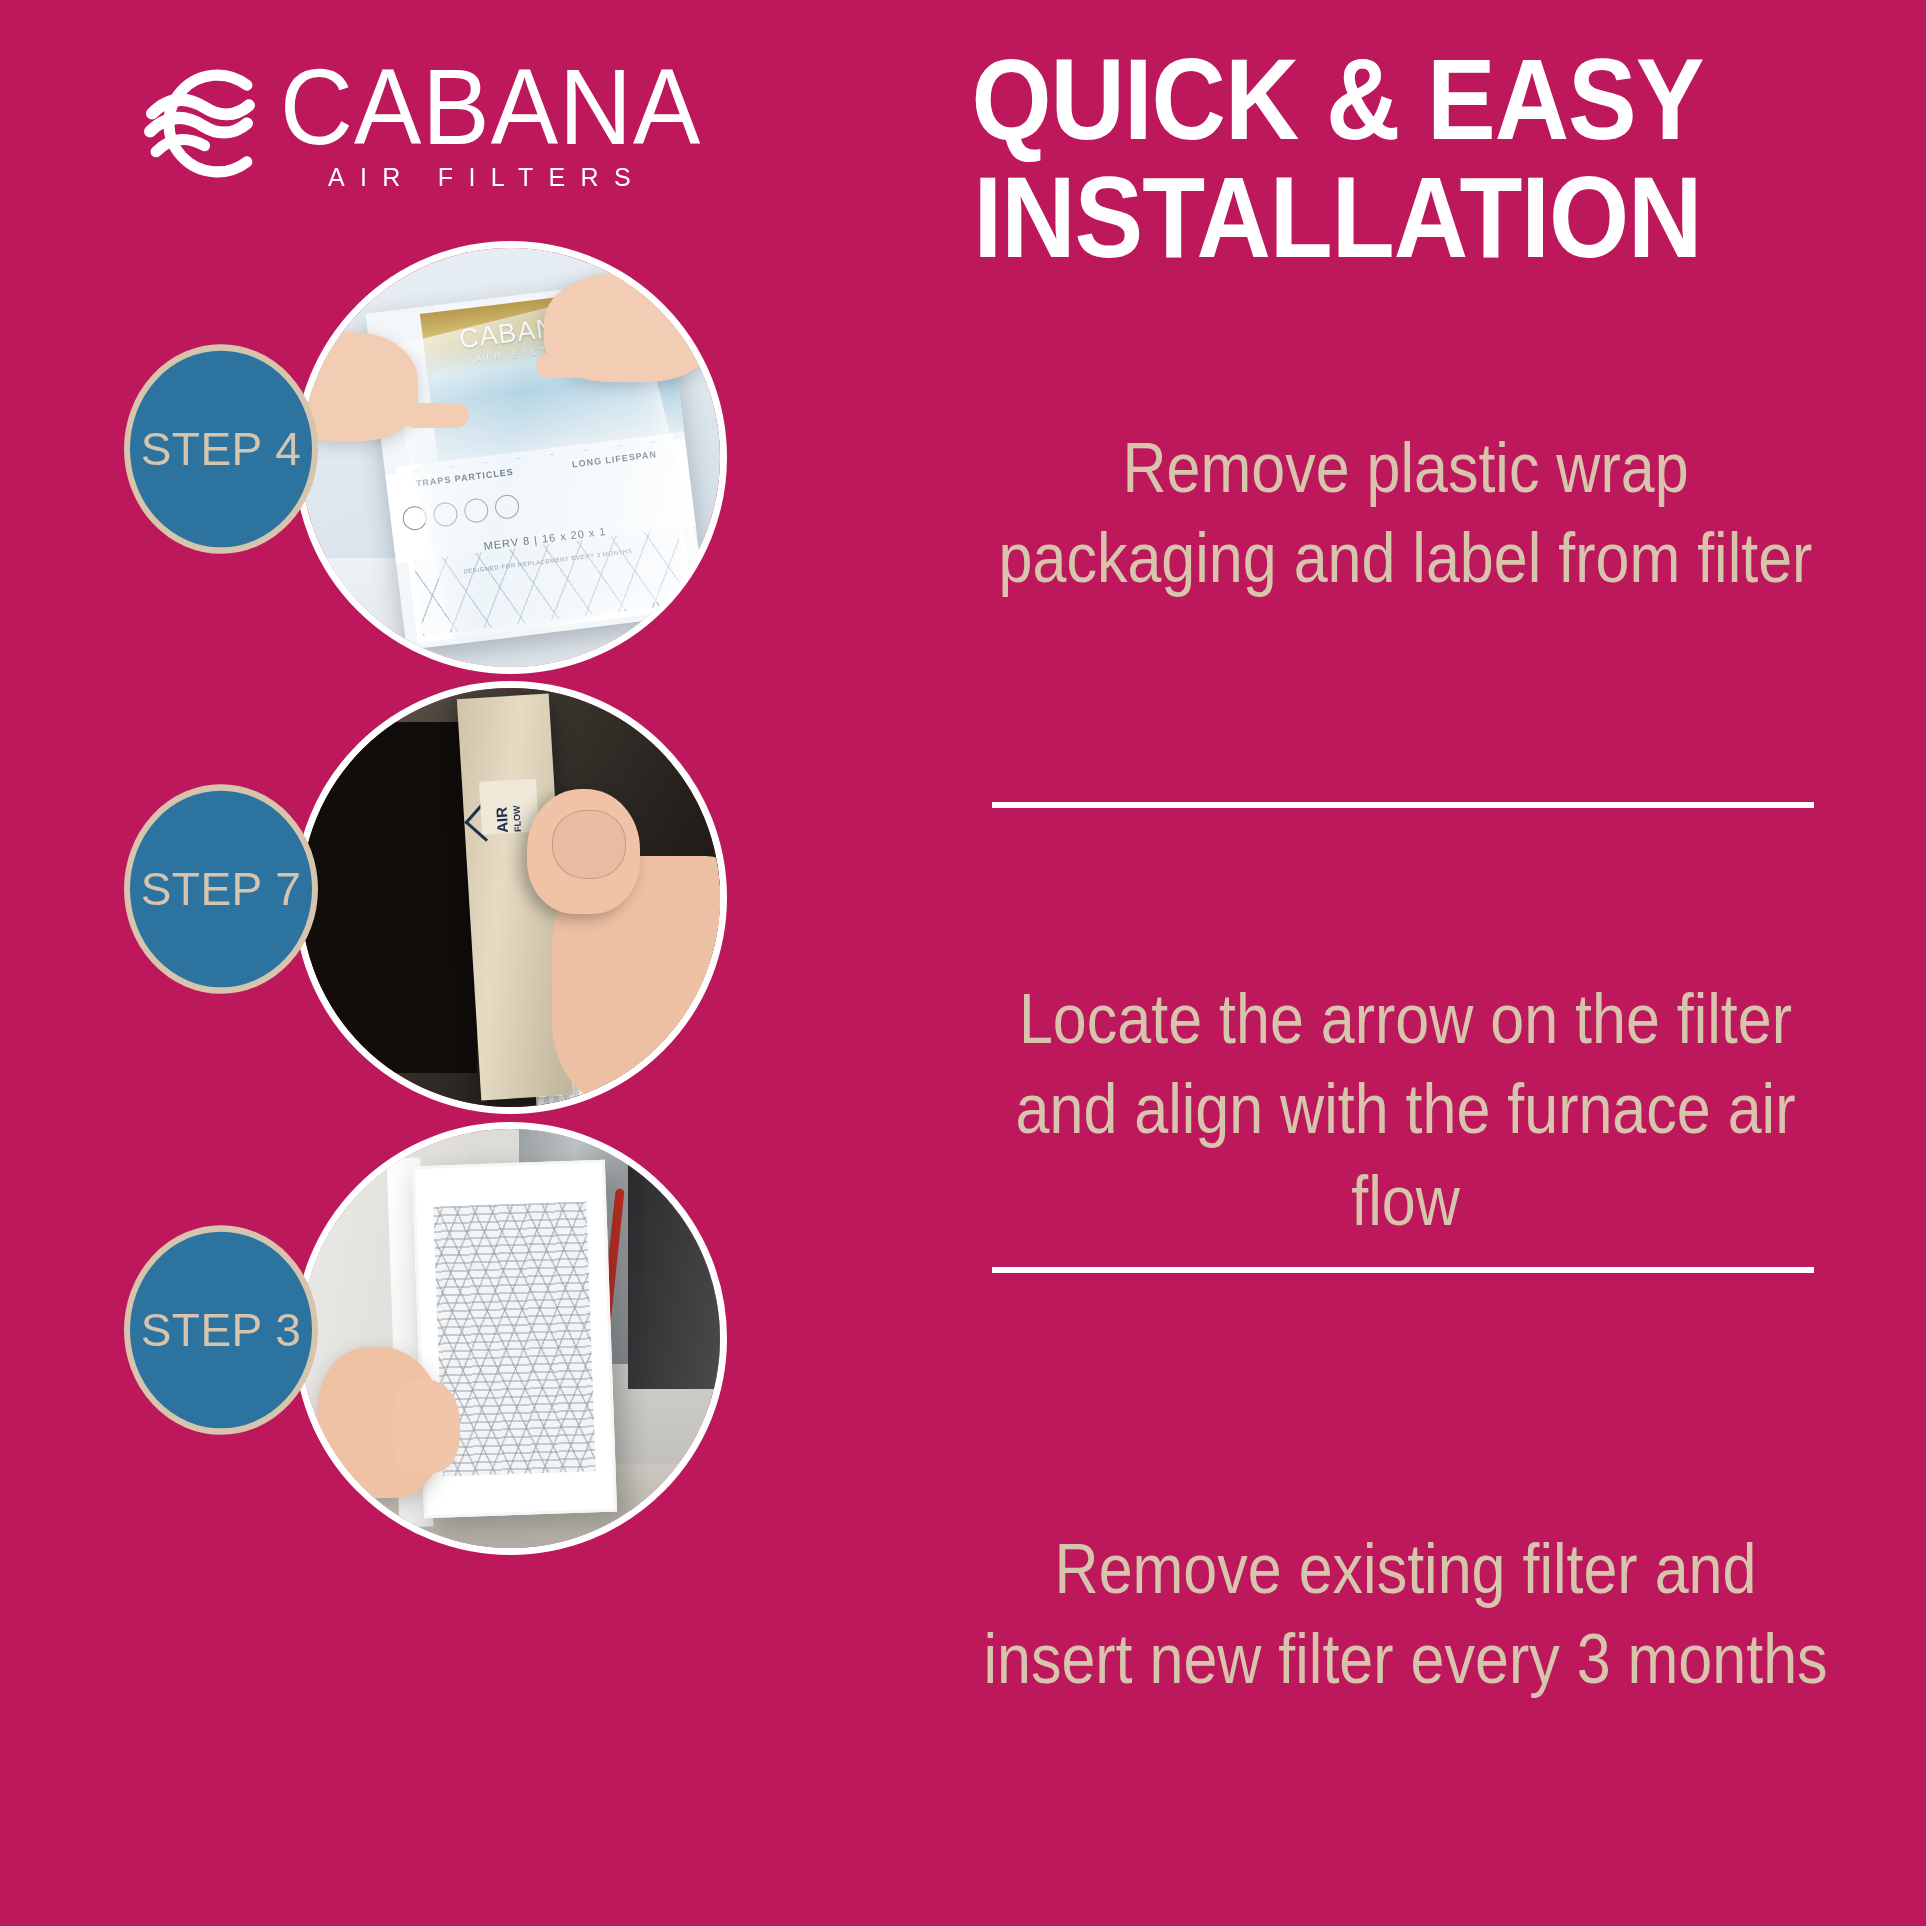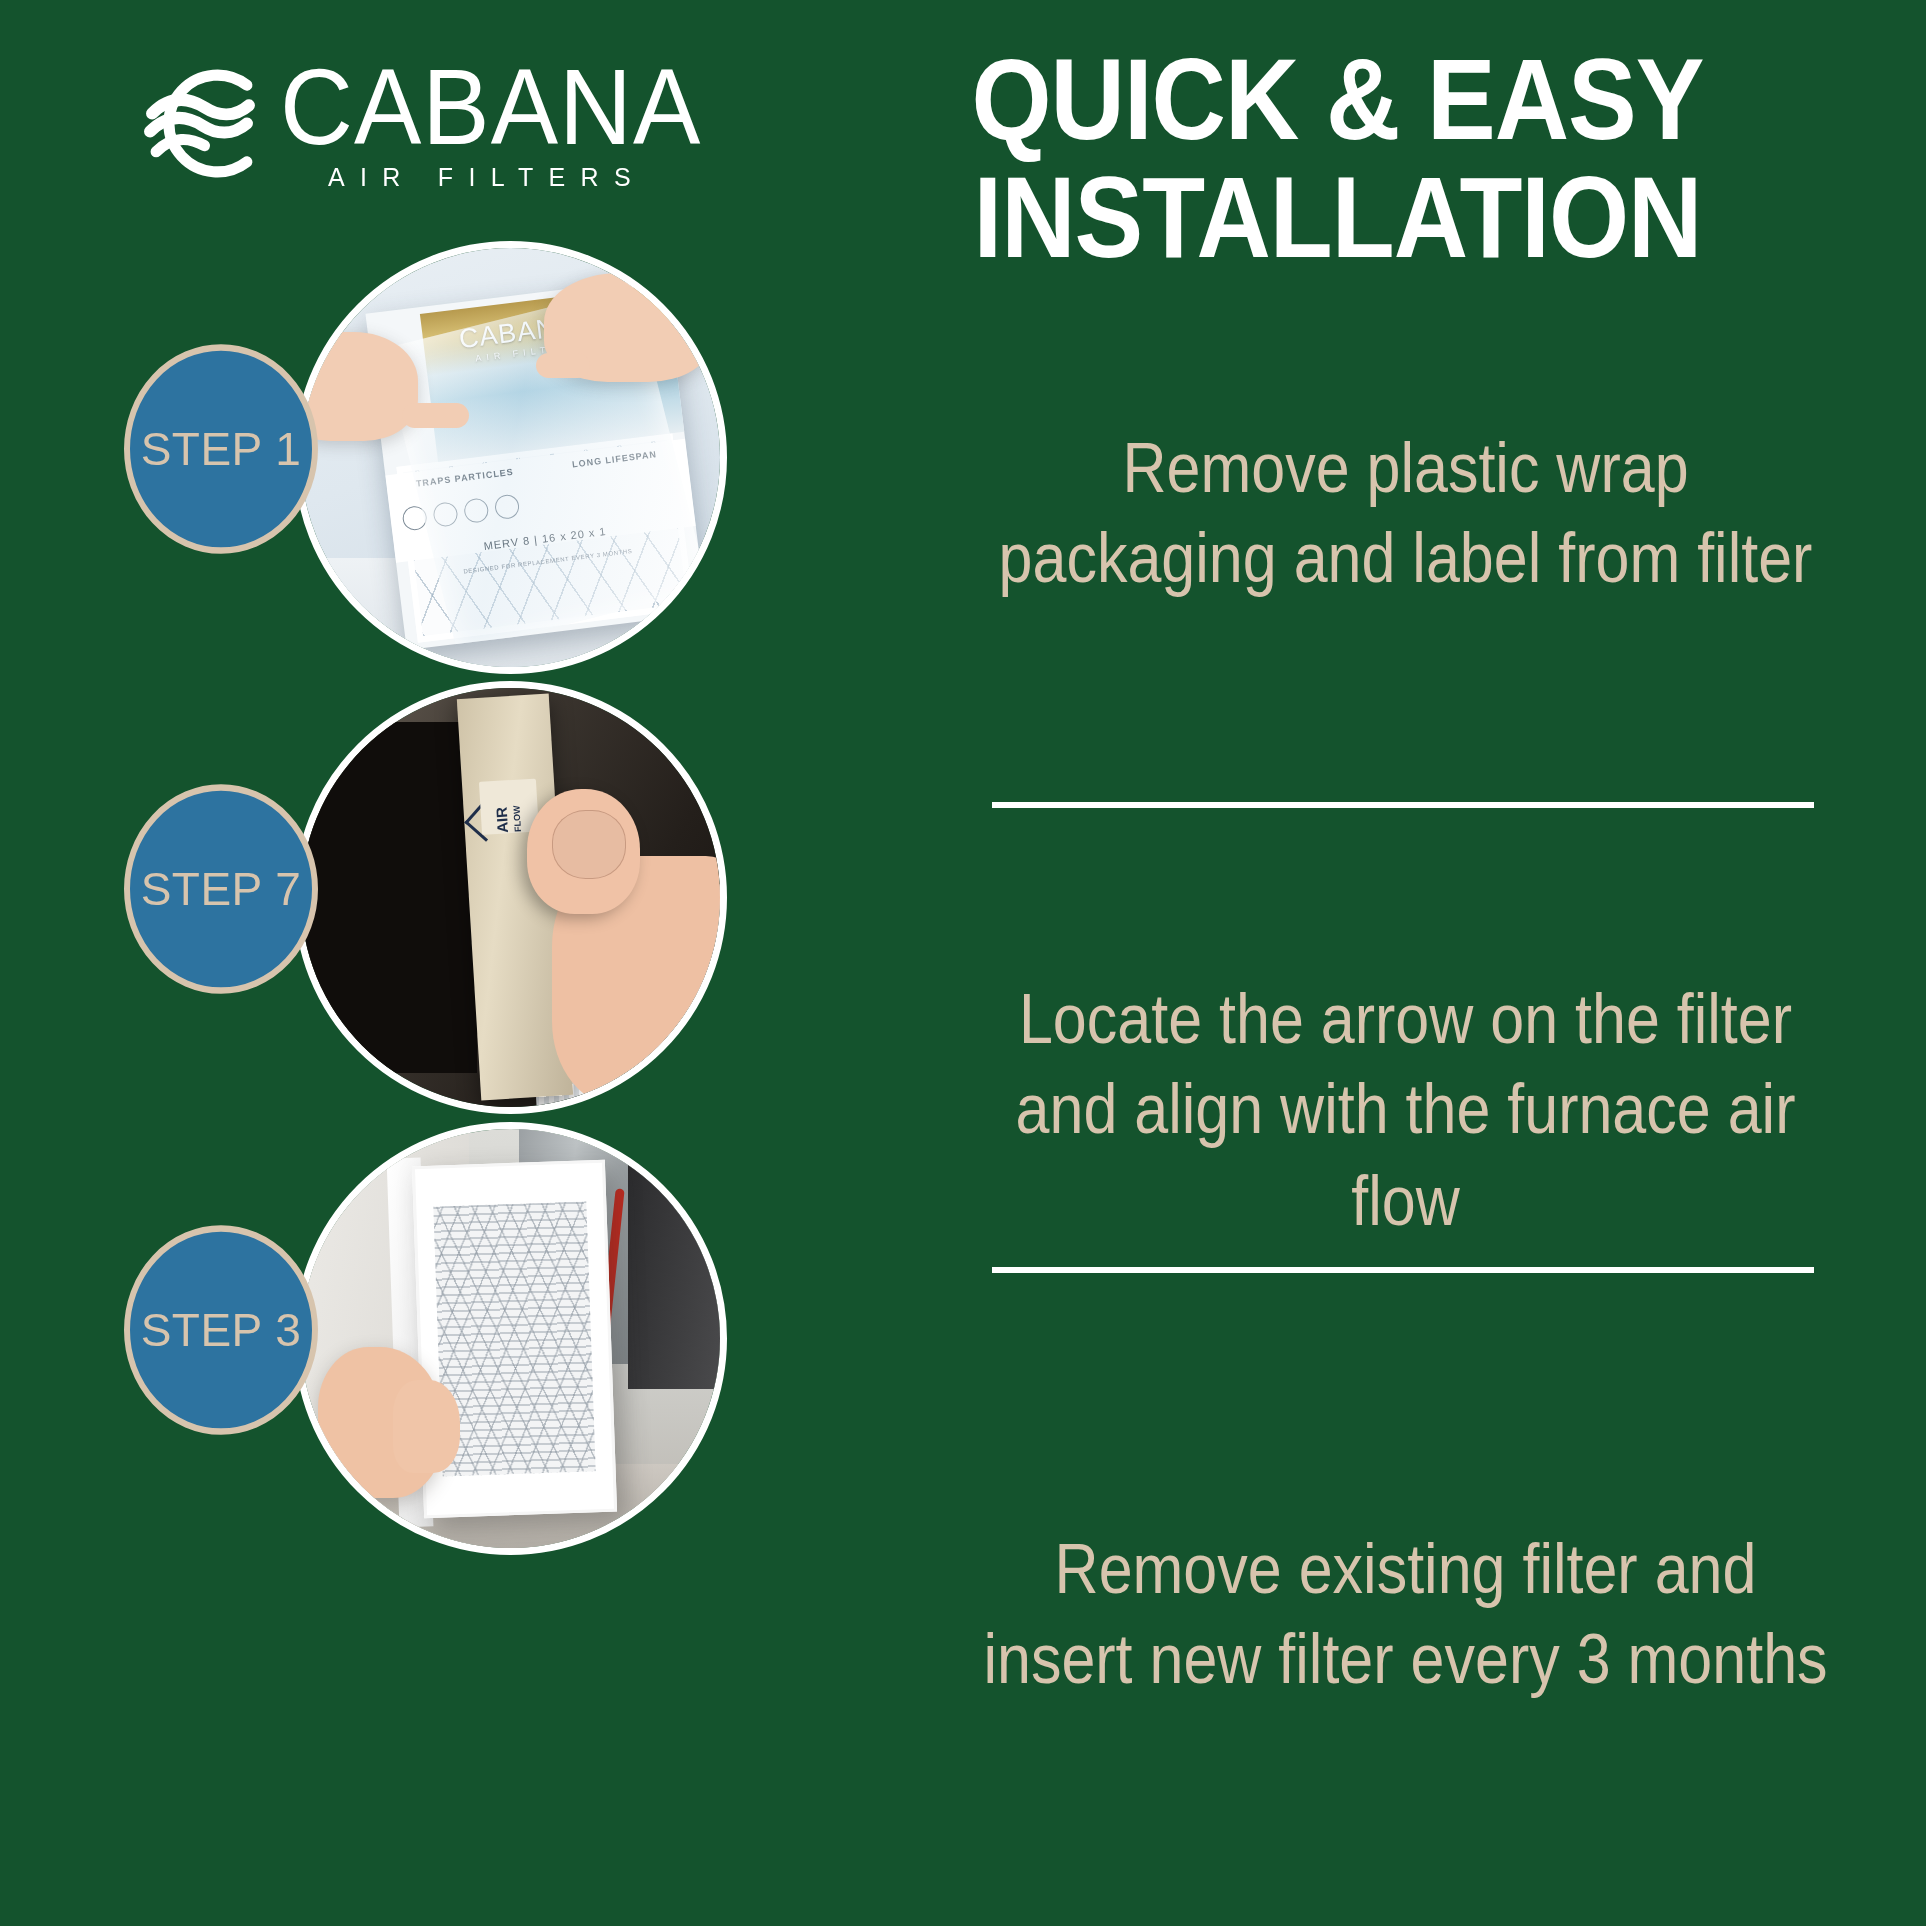--- a/index.html
+++ b/index.html
@@ -10,21 +10,21 @@
   body {
     width: 1927px;
     height: 1927px;
     overflow: hidden;
     font-family: "Liberation Sans", sans-serif;
     position: relative;
   }
   .page {
     position: absolute;
     inset: 0;
-    background: #14532d;
+    background: #be185d;
   }
 
   
   .header {
     position: absolute;
     left: 0; top: 0;
     width: 1927px;
     height: 297px;
   }
   .logo-block {
@@ -321,21 +321,21 @@
       <div class="p1-film"></div>
     </div>
 
     <div class="hand" style="left:-6%; top:20%; width:34%; height:26%;"></div>
     <div class="finger" style="left:24%; top:37%; width:16%; height:6%;"></div>
     <div class="hand" style="left:58%; top:6%; width:40%; height:26%;"></div>
     <div class="finger" style="left:56%; top:25%; width:13%; height:6%;"></div>
   </div>
 
   <div class="badge" style="left:124px; top:352px;">
-    <span>STEP 1</span>
+    <span>STEP 4</span>
   </div>
 
   <div class="step-text" style="left:980px; top:424px; width:851px;">Remove plastic wrap packaging and label from filter</div>
 
   <div class="divider" style="left:992px; top:802px; width:822px;"></div>
 
   <div class="photo-circle" style="left:294px; top:681px; width:433px; height:433px;">
     <div class="p2-bg"></div>
     <div class="p2-dark"></div>
     <div class="p2-media"></div>

